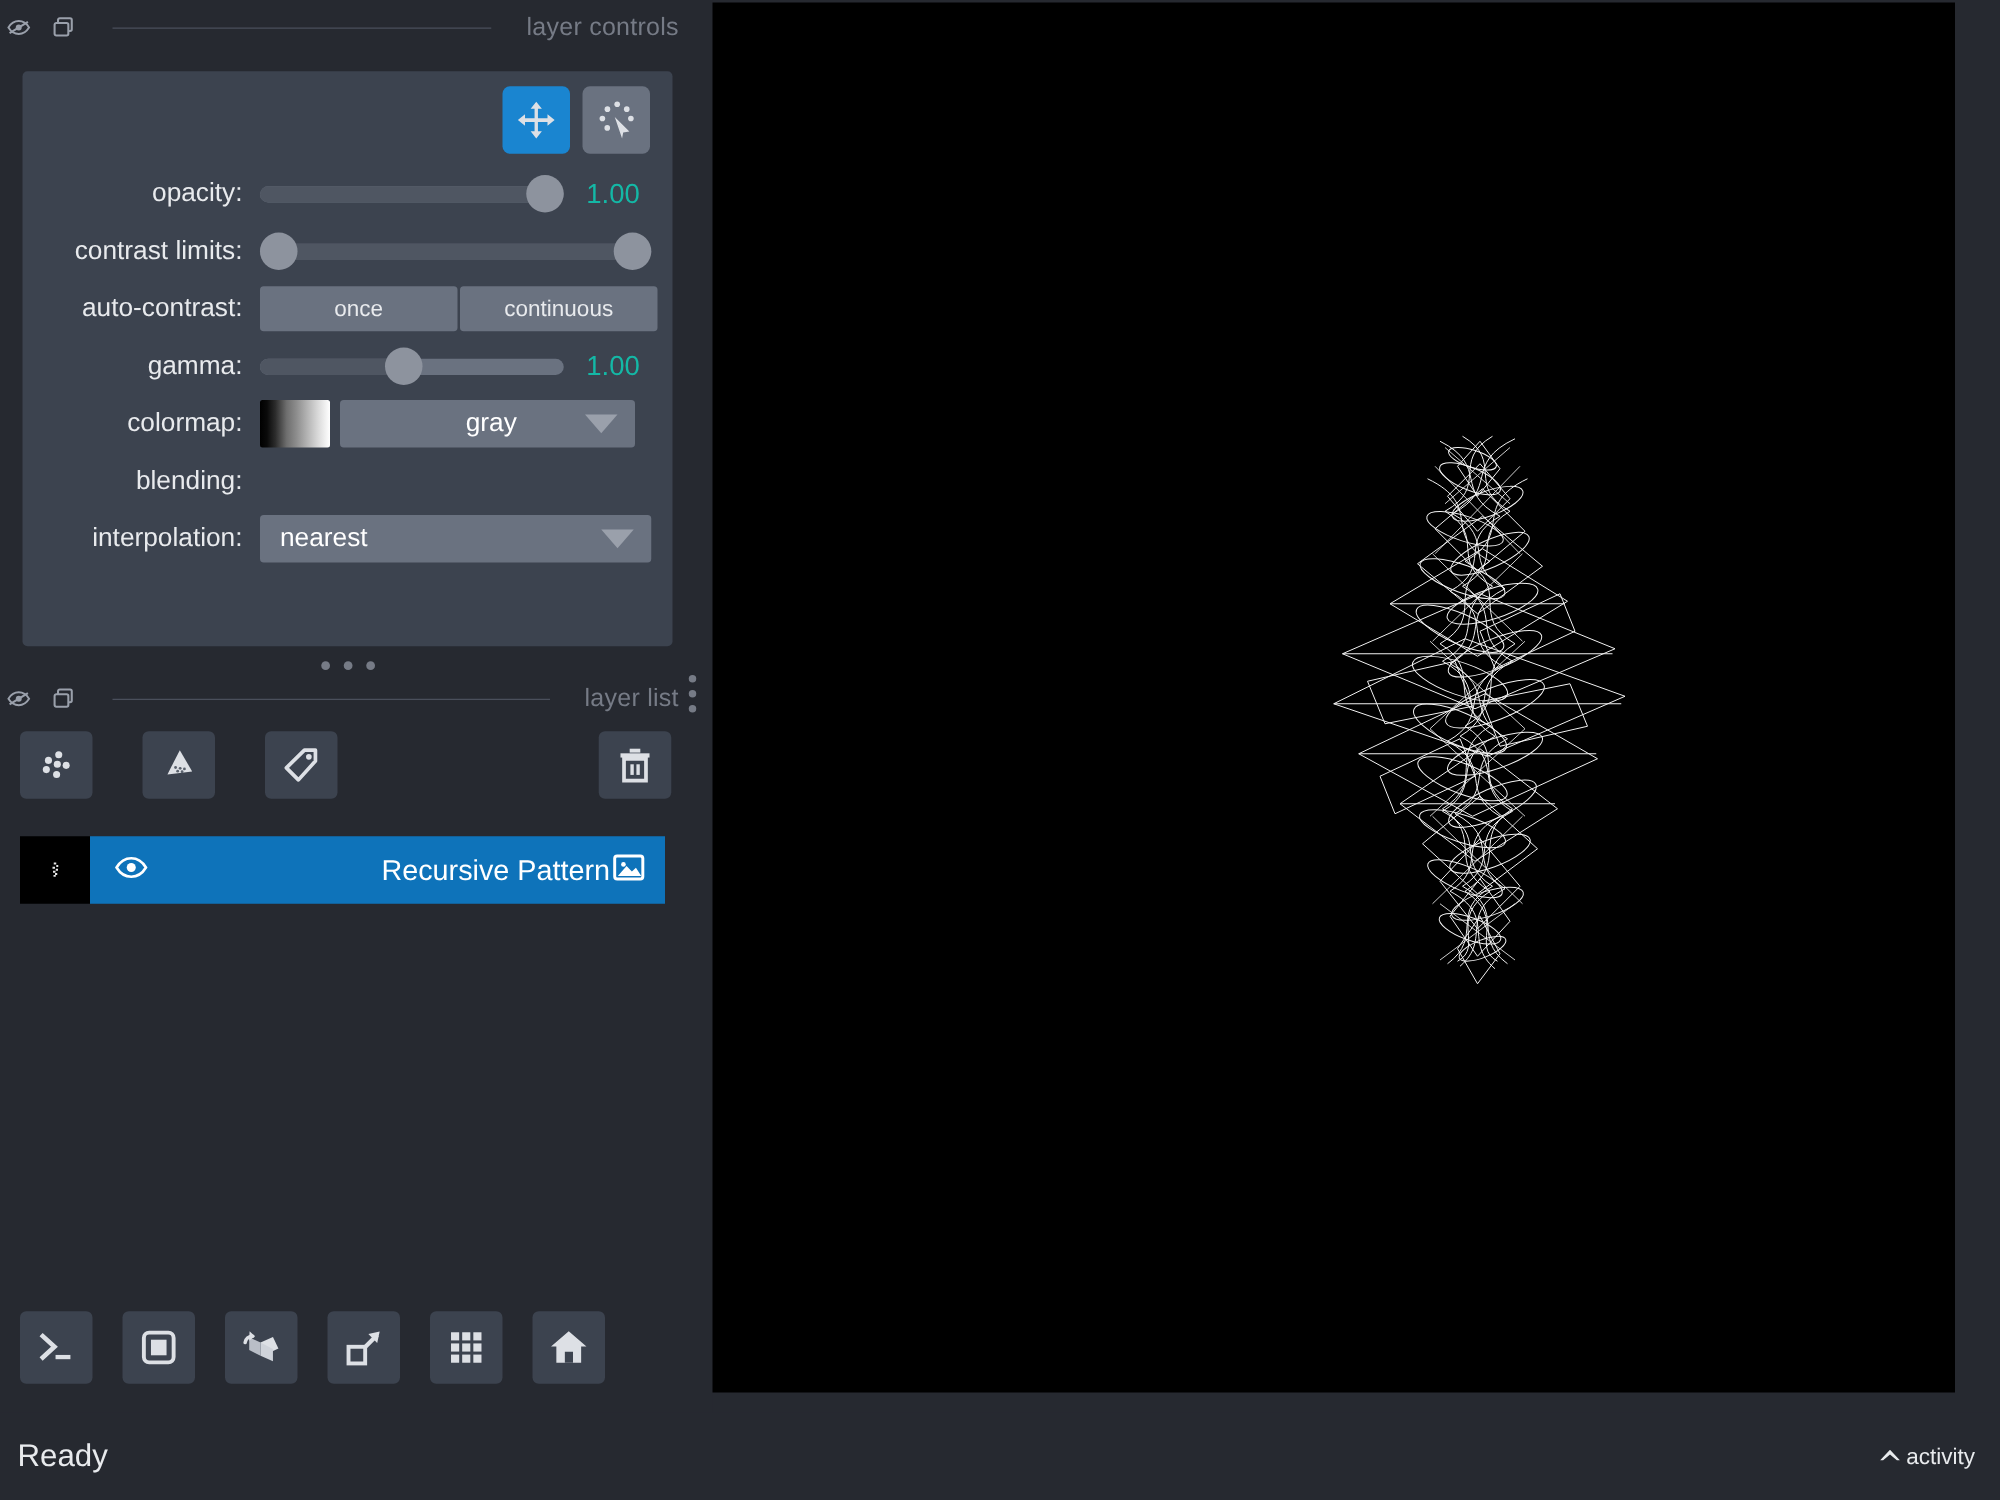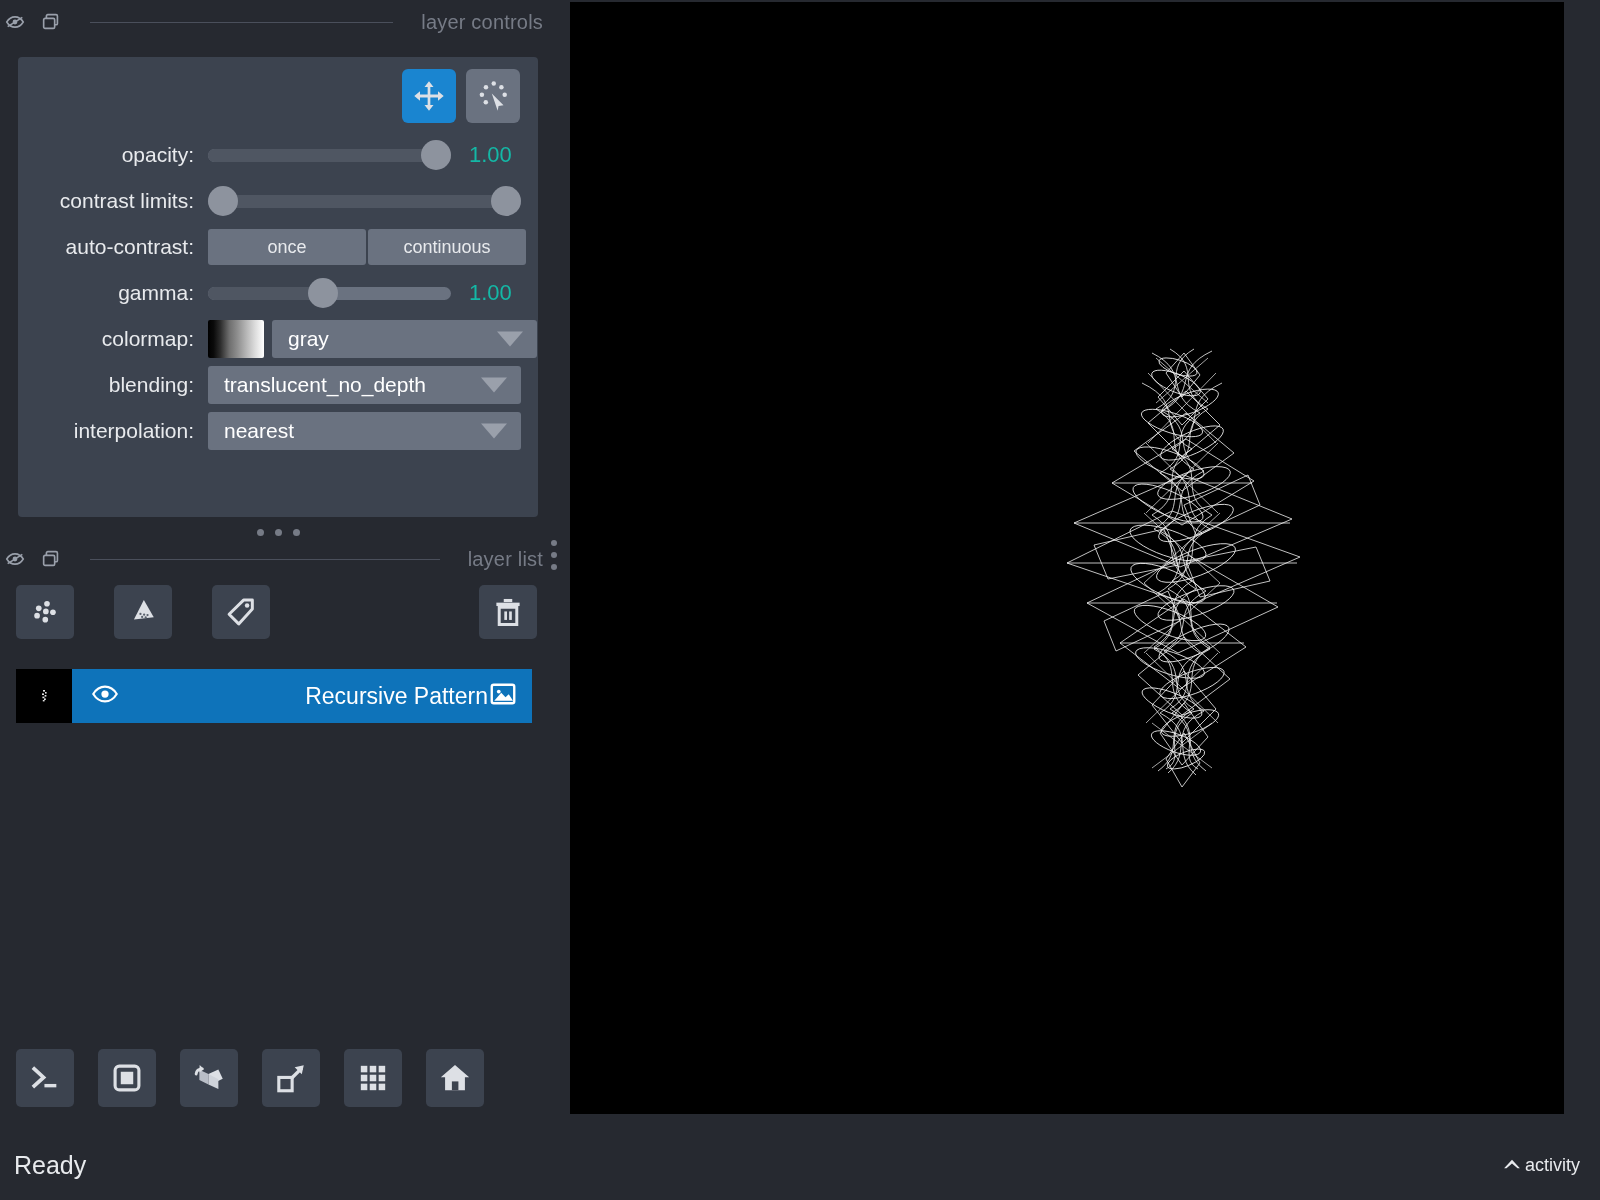--- a/index.html
+++ b/index.html
@@ -97,21 +97,21 @@
   .combo .caret {
     position: absolute; right: 14px; top: 50%; transform: translateY(-50%);
     width: 0; height: 0; border-left: 13px solid transparent;
     border-right: 13px solid transparent; border-top: 15px solid #9aa0ab;
   }
   .cm-swatch {
     width: 56px; height: 38px; border-radius: 2px; margin-right: 8px;
     background: linear-gradient(to right, #000 0%, #0a0a0a 10%, #2c2c2c 22%,
                 #6e6e6e 38%, #8d8d8d 52%, #b5b5b5 68%, #dcdcdc 84%, #fff 100%);
   }
-  .combo-colormap { width: 265px; }
+  .combo-colormap { width: 236px; justify-content: center; }
   .combo-blend    { width: 313px; }
   .combo-interp   { width: 313px; }
 
   
   .splitter-dots {
     position: absolute; left: 18px; top: 522px; width: 520px; height: 20px;
     display: flex; align-items: center; justify-content: center; gap: 11px;
   }
   .splitter-dots i { width: 7px; height: 7px; border-radius: 50%; background: #767b86; display:block;}
 
@@ -285,26 +285,20 @@
             <div class="cm-swatch"></div>
             <div class="combo combo-colormap">
               <span>gray</span>
               <span class="caret"></span>
             </div>
           </div>
         </div>
 
         <div class="ctrl-row">
           <div class="ctrl-label">blending:</div>
-          <div class="ctrl-field">
-            <div class="combo combo-blend">
-              <span>translucent_no_depth</span>
-              <span class="caret"></span>
-            </div>
-          </div>
         </div>
 
         <div class="ctrl-row">
           <div class="ctrl-label">interpolation:</div>
           <div class="ctrl-field">
             <div class="combo combo-interp">
               <span>nearest</span>
               <span class="caret"></span>
             </div>
           </div>

